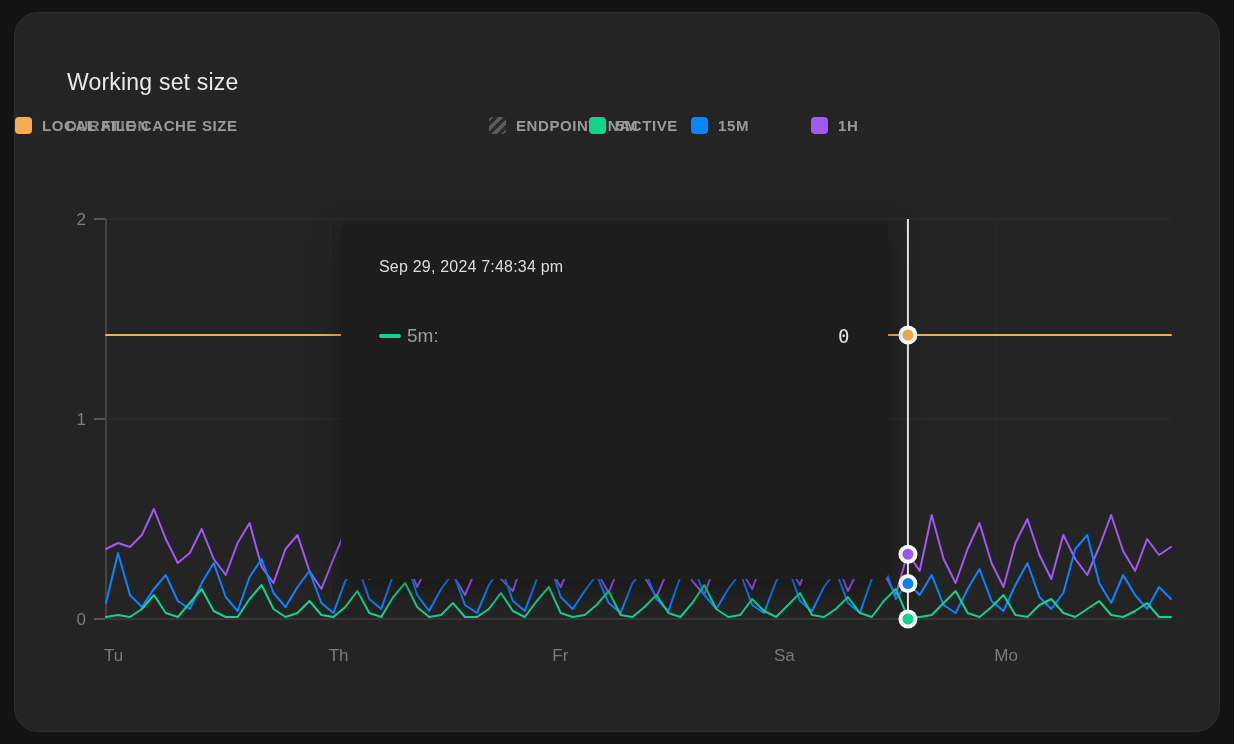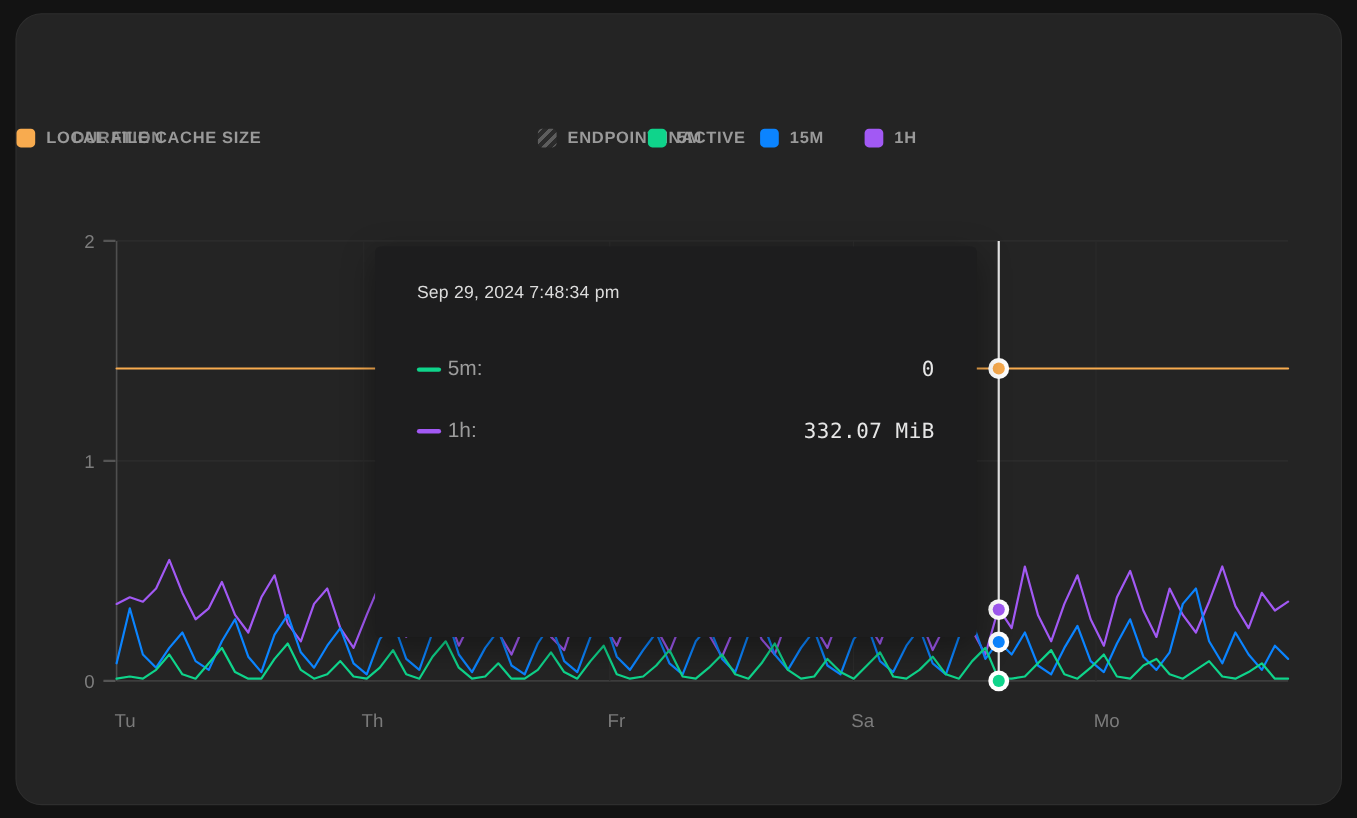--- a/index.html
+++ b/index.html
@@ -15,41 +15,42 @@
   .legend .duration { position:absolute; left:51px; top:0; font-size:15px; font-weight:700;
            color:#8a8a8a; letter-spacing:0.6px; }
   .lg-item { position:absolute; top:0; display:flex; align-items:flex-end; gap:10px; cursor:pointer; }
   .lg-item .swatch { width:17px; height:17px; border-radius:4px; flex:0 0 auto; }
   .lg-item .swatch.hatched { background:repeating-linear-gradient(135deg,#5d5d5d 0 3px,#2b2b2b 3px 7px); }
   .lg-item .lg-label { font-size:15px; font-weight:700; color:#9a9a9a; letter-spacing:0.6px; white-space:nowrap; }
   .lg-item:nth-of-type(1){ left:204px; }
   .lg-item:nth-of-type(2){ left:474px; }
   .lg-item:nth-of-type(3){ left:574px; }
   .lg-item:nth-of-type(4){ left:676px; }
-  .lg-item:nth-of-type(5){ left:771px; }
+  .lg-item:nth-of-type(5){ left:796px; }
 
   svg.chart { position:absolute; left:0; top:0; width:1206px; height:720px; }
 
   
   .tooltip { position:absolute; left:326px; top:211px; width:547px; height:355px;
              background:#1d1d1e; border-radius:5px; box-shadow:0 10px 30px rgba(0,0,0,0.35);
              padding:34px 38px 0 38px; z-index:5; }
   .tt-header { font-size:16px; color:#dcdcdc; letter-spacing:0.2px; }
   .tt-rows { margin-top:32px; }
   .tt-row { display:flex; align-items:center; height:56px; }
   .tt-dash { width:22px; height:4px; border-radius:2px; flex:0 0 auto; }
   .tt-label { margin-left:6px; font-size:19px; color:#9c9c9c; white-space:nowrap; }
   .tt-value { margin-left:auto; font-family:"DejaVu Sans Mono", monospace; font-size:19px;
               color:#e6e6e6; white-space:nowrap; letter-spacing:0.5px; }
 </style>
 </head>
 <body>
 
 <div class="card">
 
+  <div class="title">Working set size</div>
 
   <div class="legend">
     <span class="duration">DURATION</span>
 
     <span class="lg-item">
       <span class="swatch hatched"></span>
       <span class="lg-label">ENDPOINT INACTIVE</span>
     </span>
     <span class="lg-item">
       <span class="swatch" style="background: rgb(15, 212, 139);"></span>
@@ -105,21 +106,16 @@
     </svg>
 
   <div class="tooltip">
     <div class="tt-header">Sep 29, 2024 7:48:34 pm</div>
     <div class="tt-rows">
       <div class="tt-row">
         <span class="tt-dash" style="background: rgb(15, 212, 139);"></span>
         <span class="tt-label">5m:</span>
         <span class="tt-value">0</span>
       </div>
-      <div class="tt-row">
-        <span class="tt-dash" style="background: rgb(162, 89, 244);"></span>
-        <span class="tt-label">1h:</span>
-        <span class="tt-value">332.07 MiB</span>
-      </div>
     </div>
   </div>
 
 </div>
 
 </body></html>

